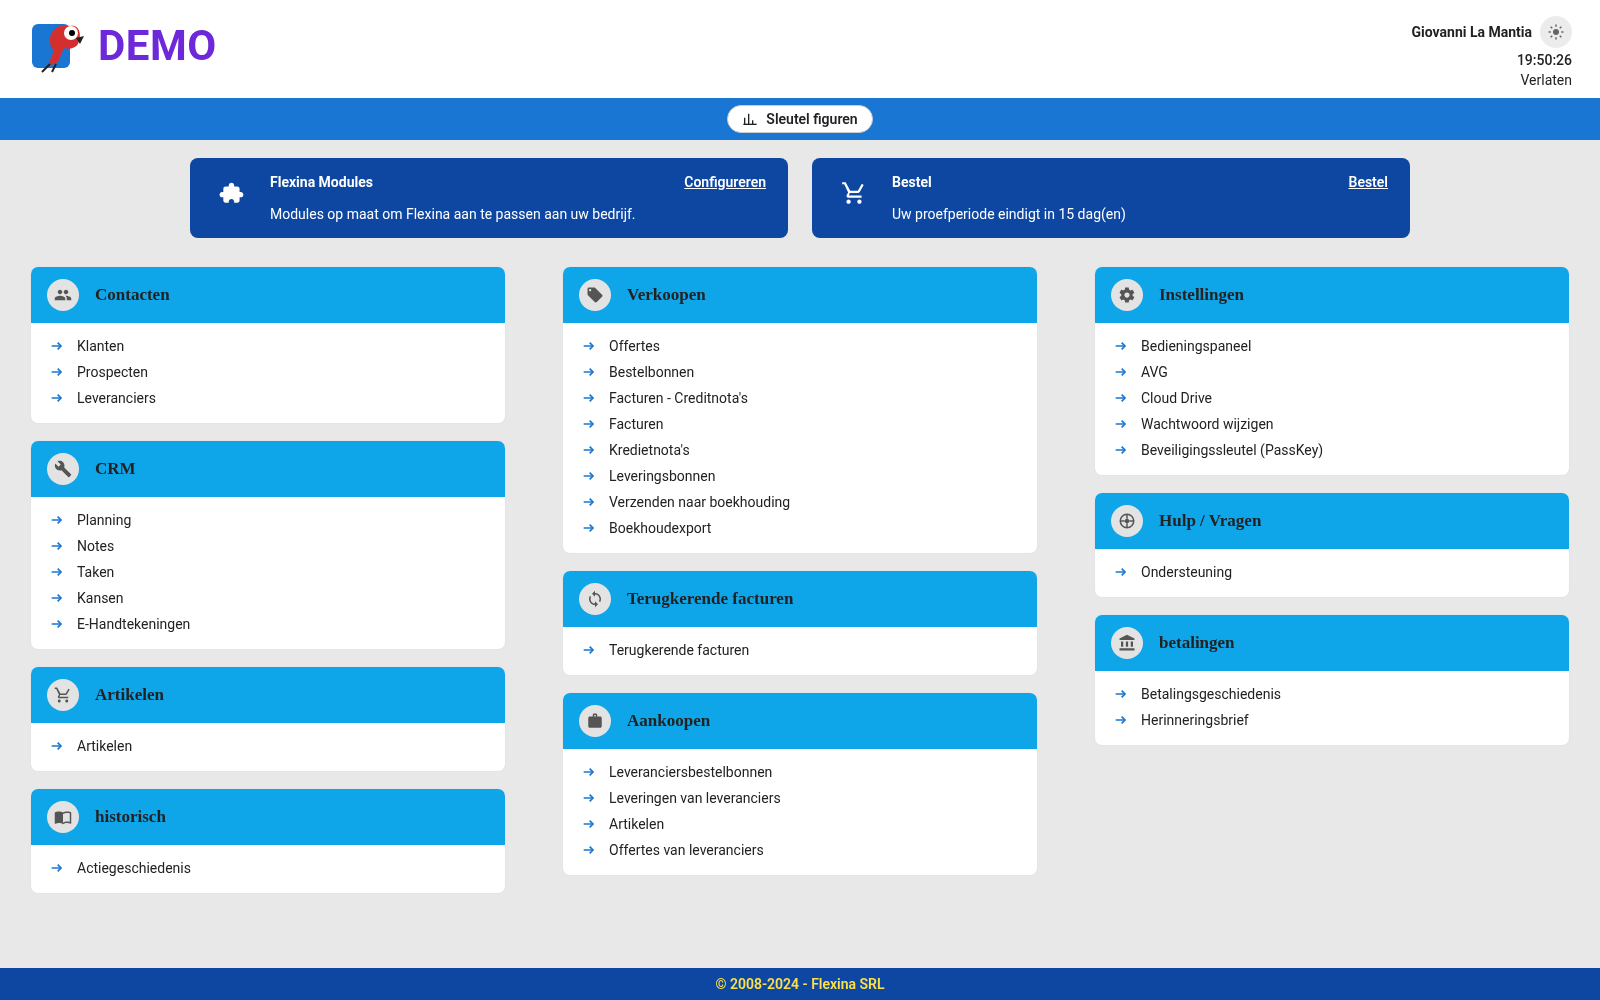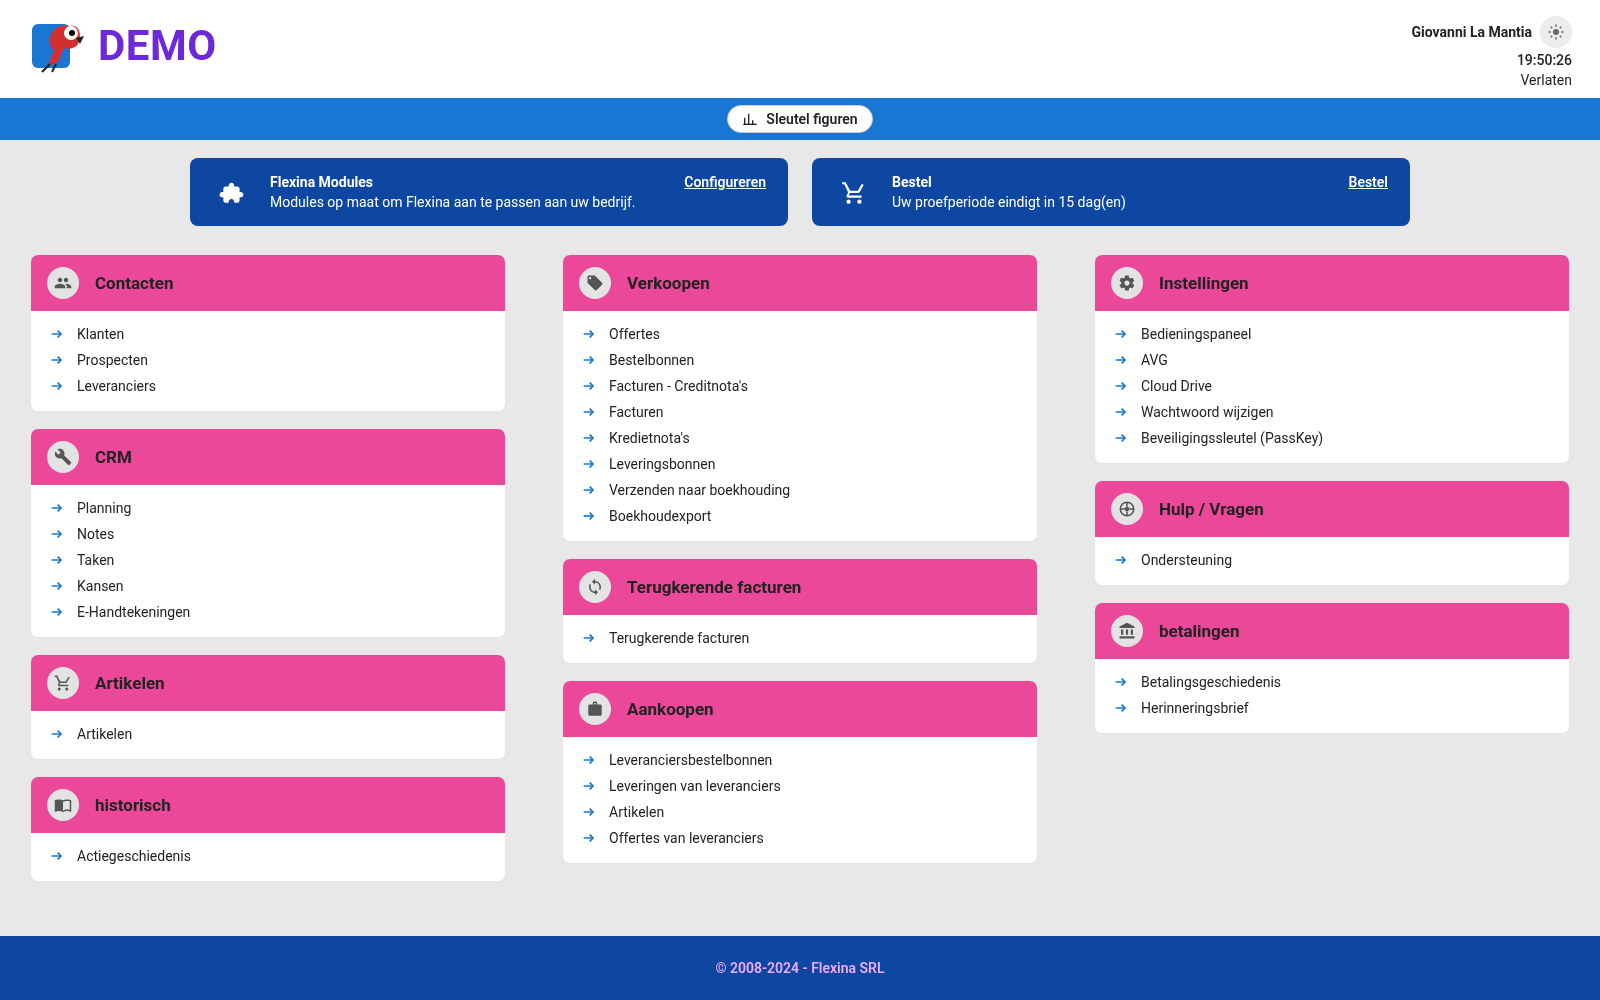--- a/index.html
+++ b/index.html
@@ -110,21 +110,21 @@
       display: flex;
       align-items: center;
       justify-content: center;
       padding-top: 6px;
     }
     .banner-body {
       flex: 1;
     }
     .banner-title {
       font-weight: 700;
-      margin-bottom: 4px;
+      margin-bottom: 16px;
     }
     .banner-sub {
       font-size: 14px;
     }
     .banner-link {
       text-decoration: underline;
       cursor: pointer;
       font-weight: 600;
       white-space: nowrap;
     }
@@ -136,25 +136,26 @@
       justify-content: center;
     }
     .col { width: 476px; display: flex; flex-direction: column; gap: 16px; }
     .card {
       background: #fff;
       border: 1px solid #e4e4e4;
       border-radius: 8px;
       overflow: hidden;
     }
     .card-head {
-      background: #ec4899;
+      background: #0ea5e9;
       padding: 12px 16px;
       display: flex;
       align-items: center;
       gap: 16px;
+      font-family: Liberation Serif, serif;
     }
     .card-head-icon {
       width: 32px;
       height: 32px;
       border-radius: 50%;
       background: #e3e3e3;
       display: flex;
       align-items: center;
       justify-content: center;
     }
@@ -170,23 +171,23 @@
       padding: 5px 2px;
       cursor: pointer;
     }
     .card-item .arrow {
       width: 16px;
       height: 16px;
     }
     
     .footer {
       background: #0d47a1;
-      color: #f0abfc;
+      color: #fde047;
       text-align: center;
-      padding: 24px 0;
+      padding: 8px 0;
       font-weight: 600;
       font-size: 14px;
       margin-top: 15px;
     }
     svg { display: block; }
   </style>
 </head>
 <body>
 
 <div class="topbar">

